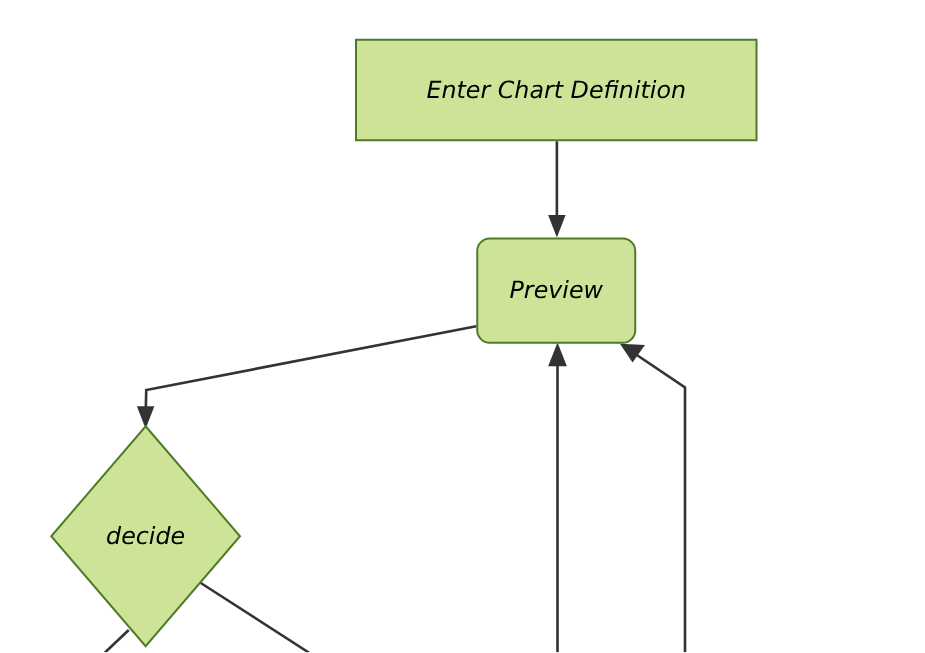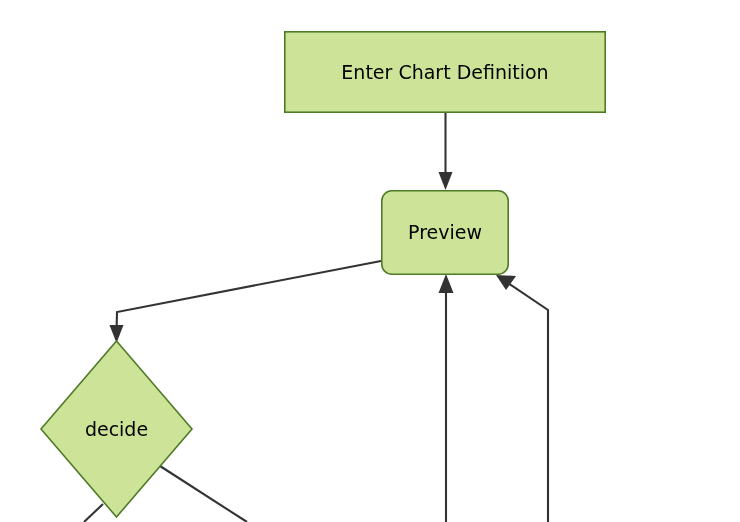--- a/index.html
+++ b/index.html
@@ -11,20 +11,21 @@
     width: 740px;
     height: 522px;
     overflow: hidden;
     font-family: "DejaVu Sans", sans-serif;
   }
   #flowchart {
     position: relative;
     width: 740px;
     height: 522px;
     background: #ffffff;
+    font-style: italic;
   }
   svg.diagram {
     position: absolute;
     top: 0;
     left: 0;
     width: 740px;
     height: 522px;
     display: block;
   }
   .node-shape {

